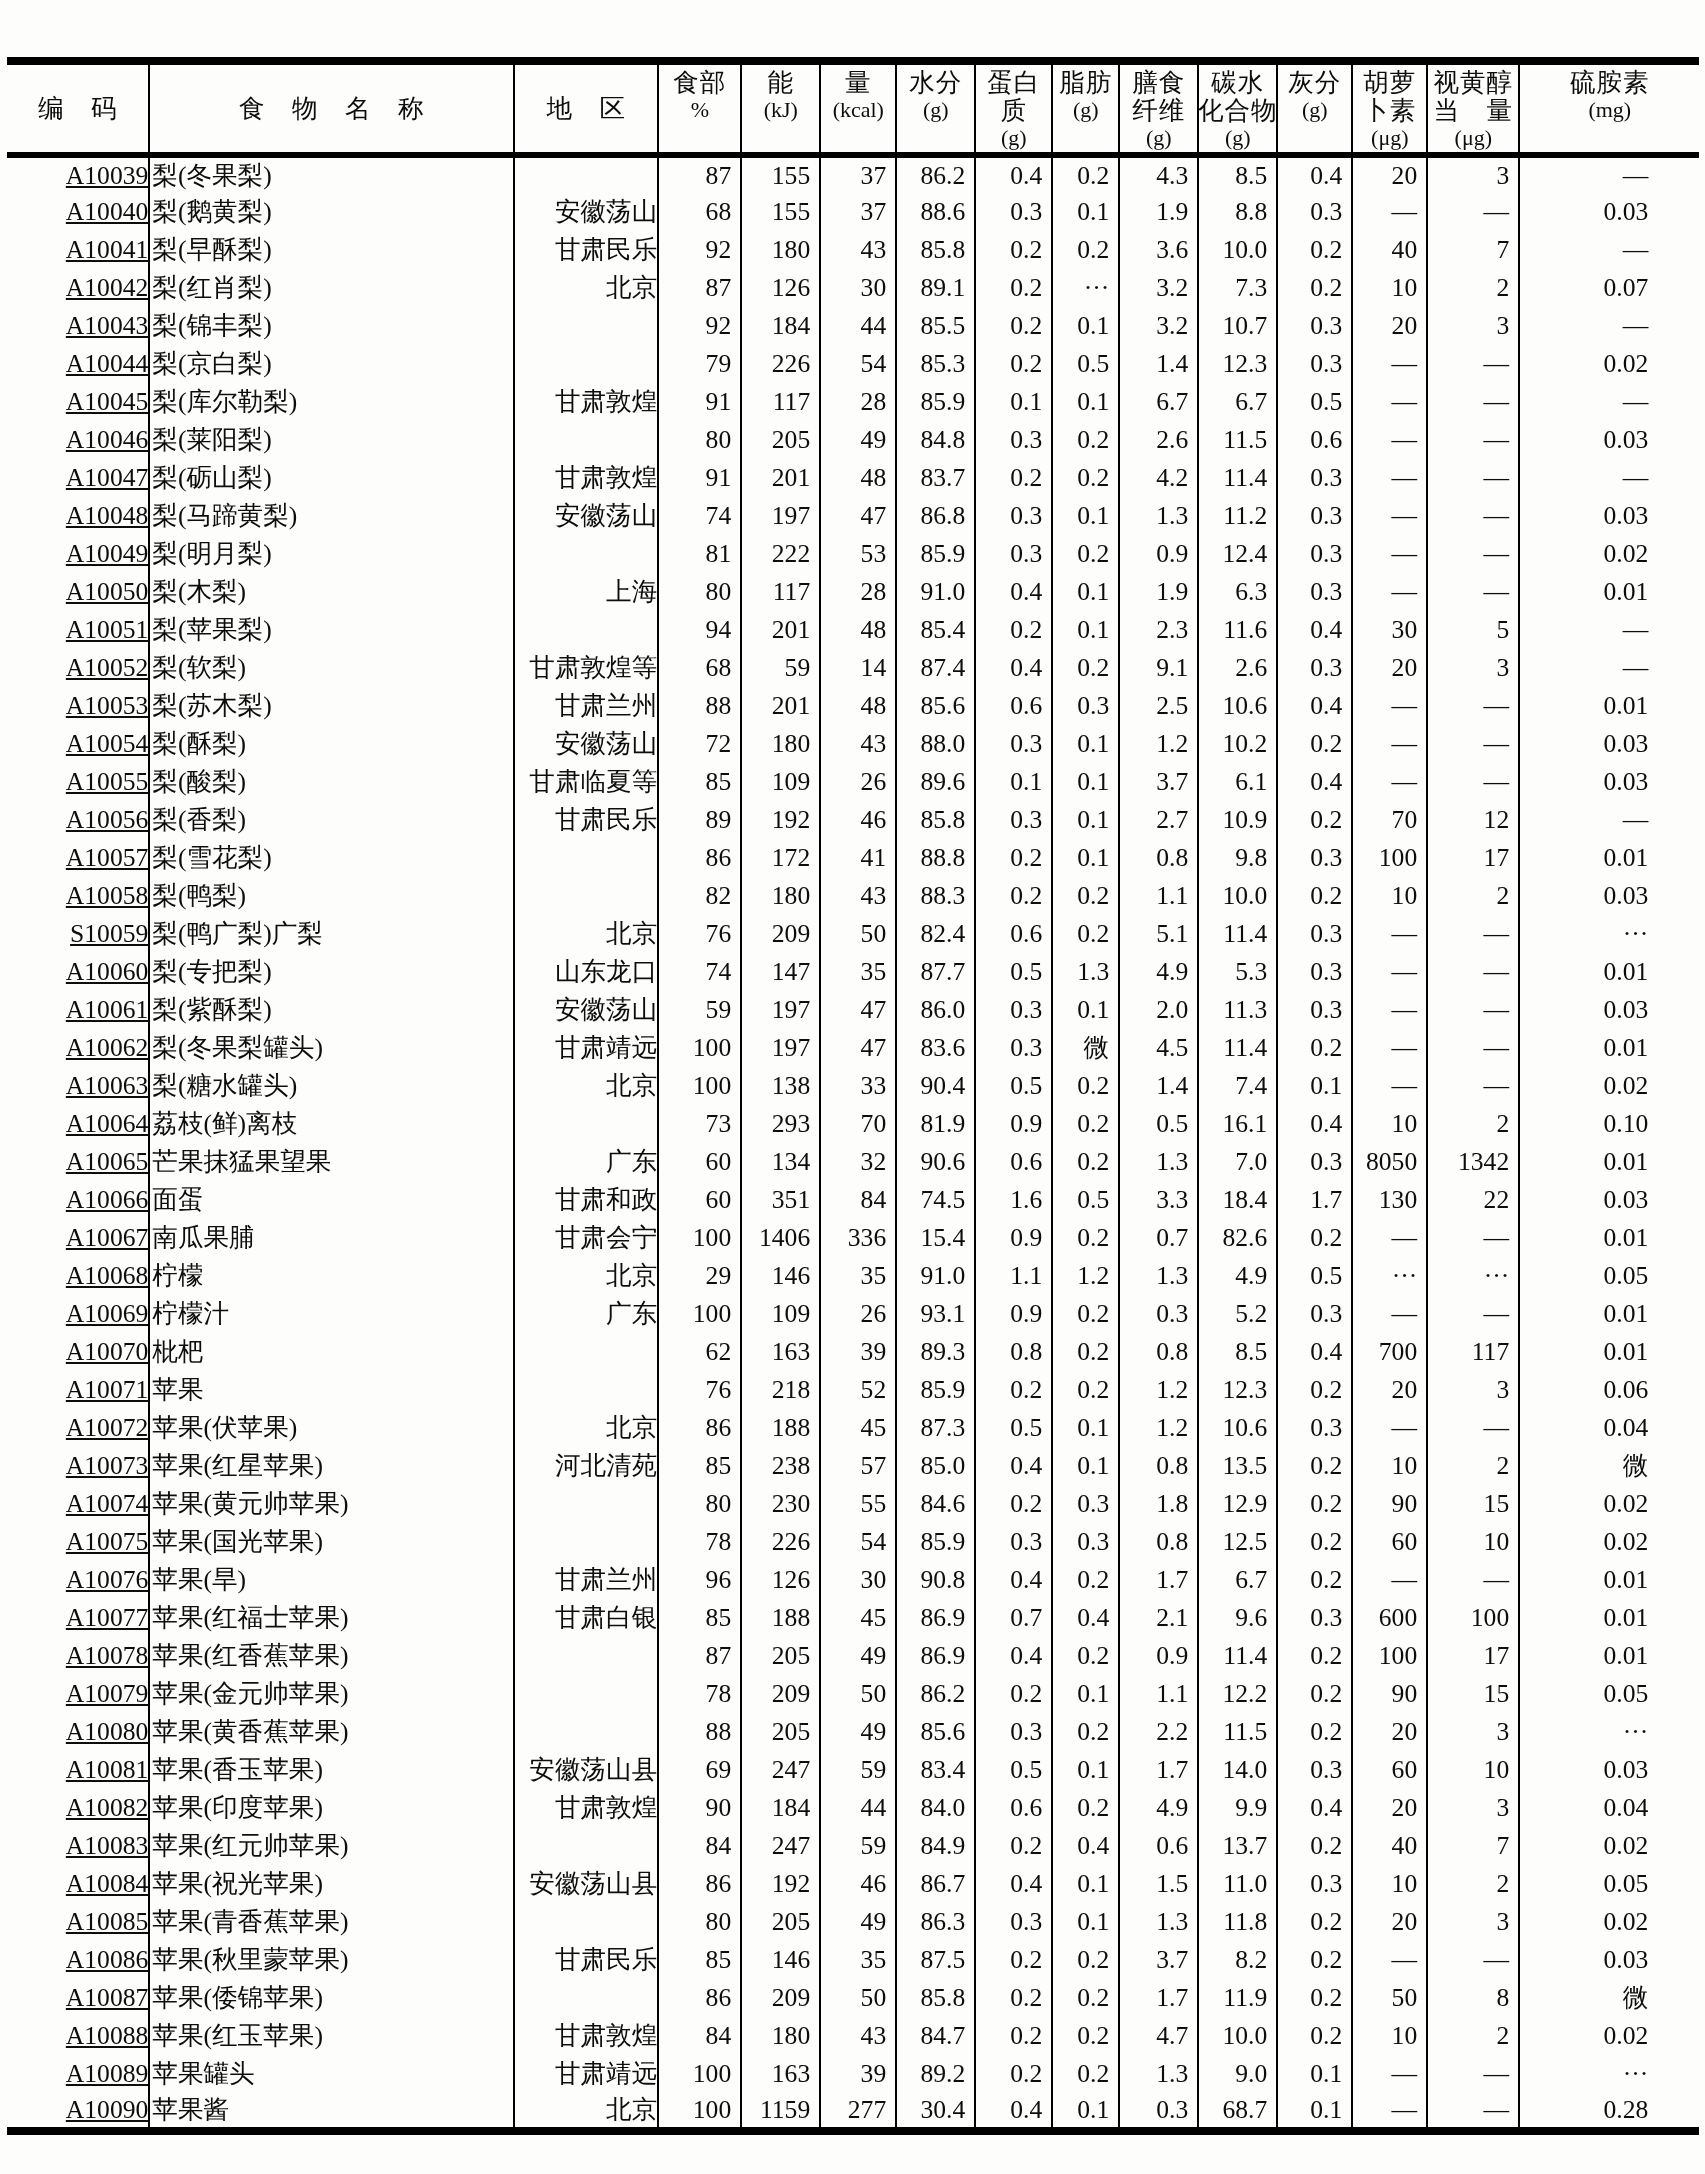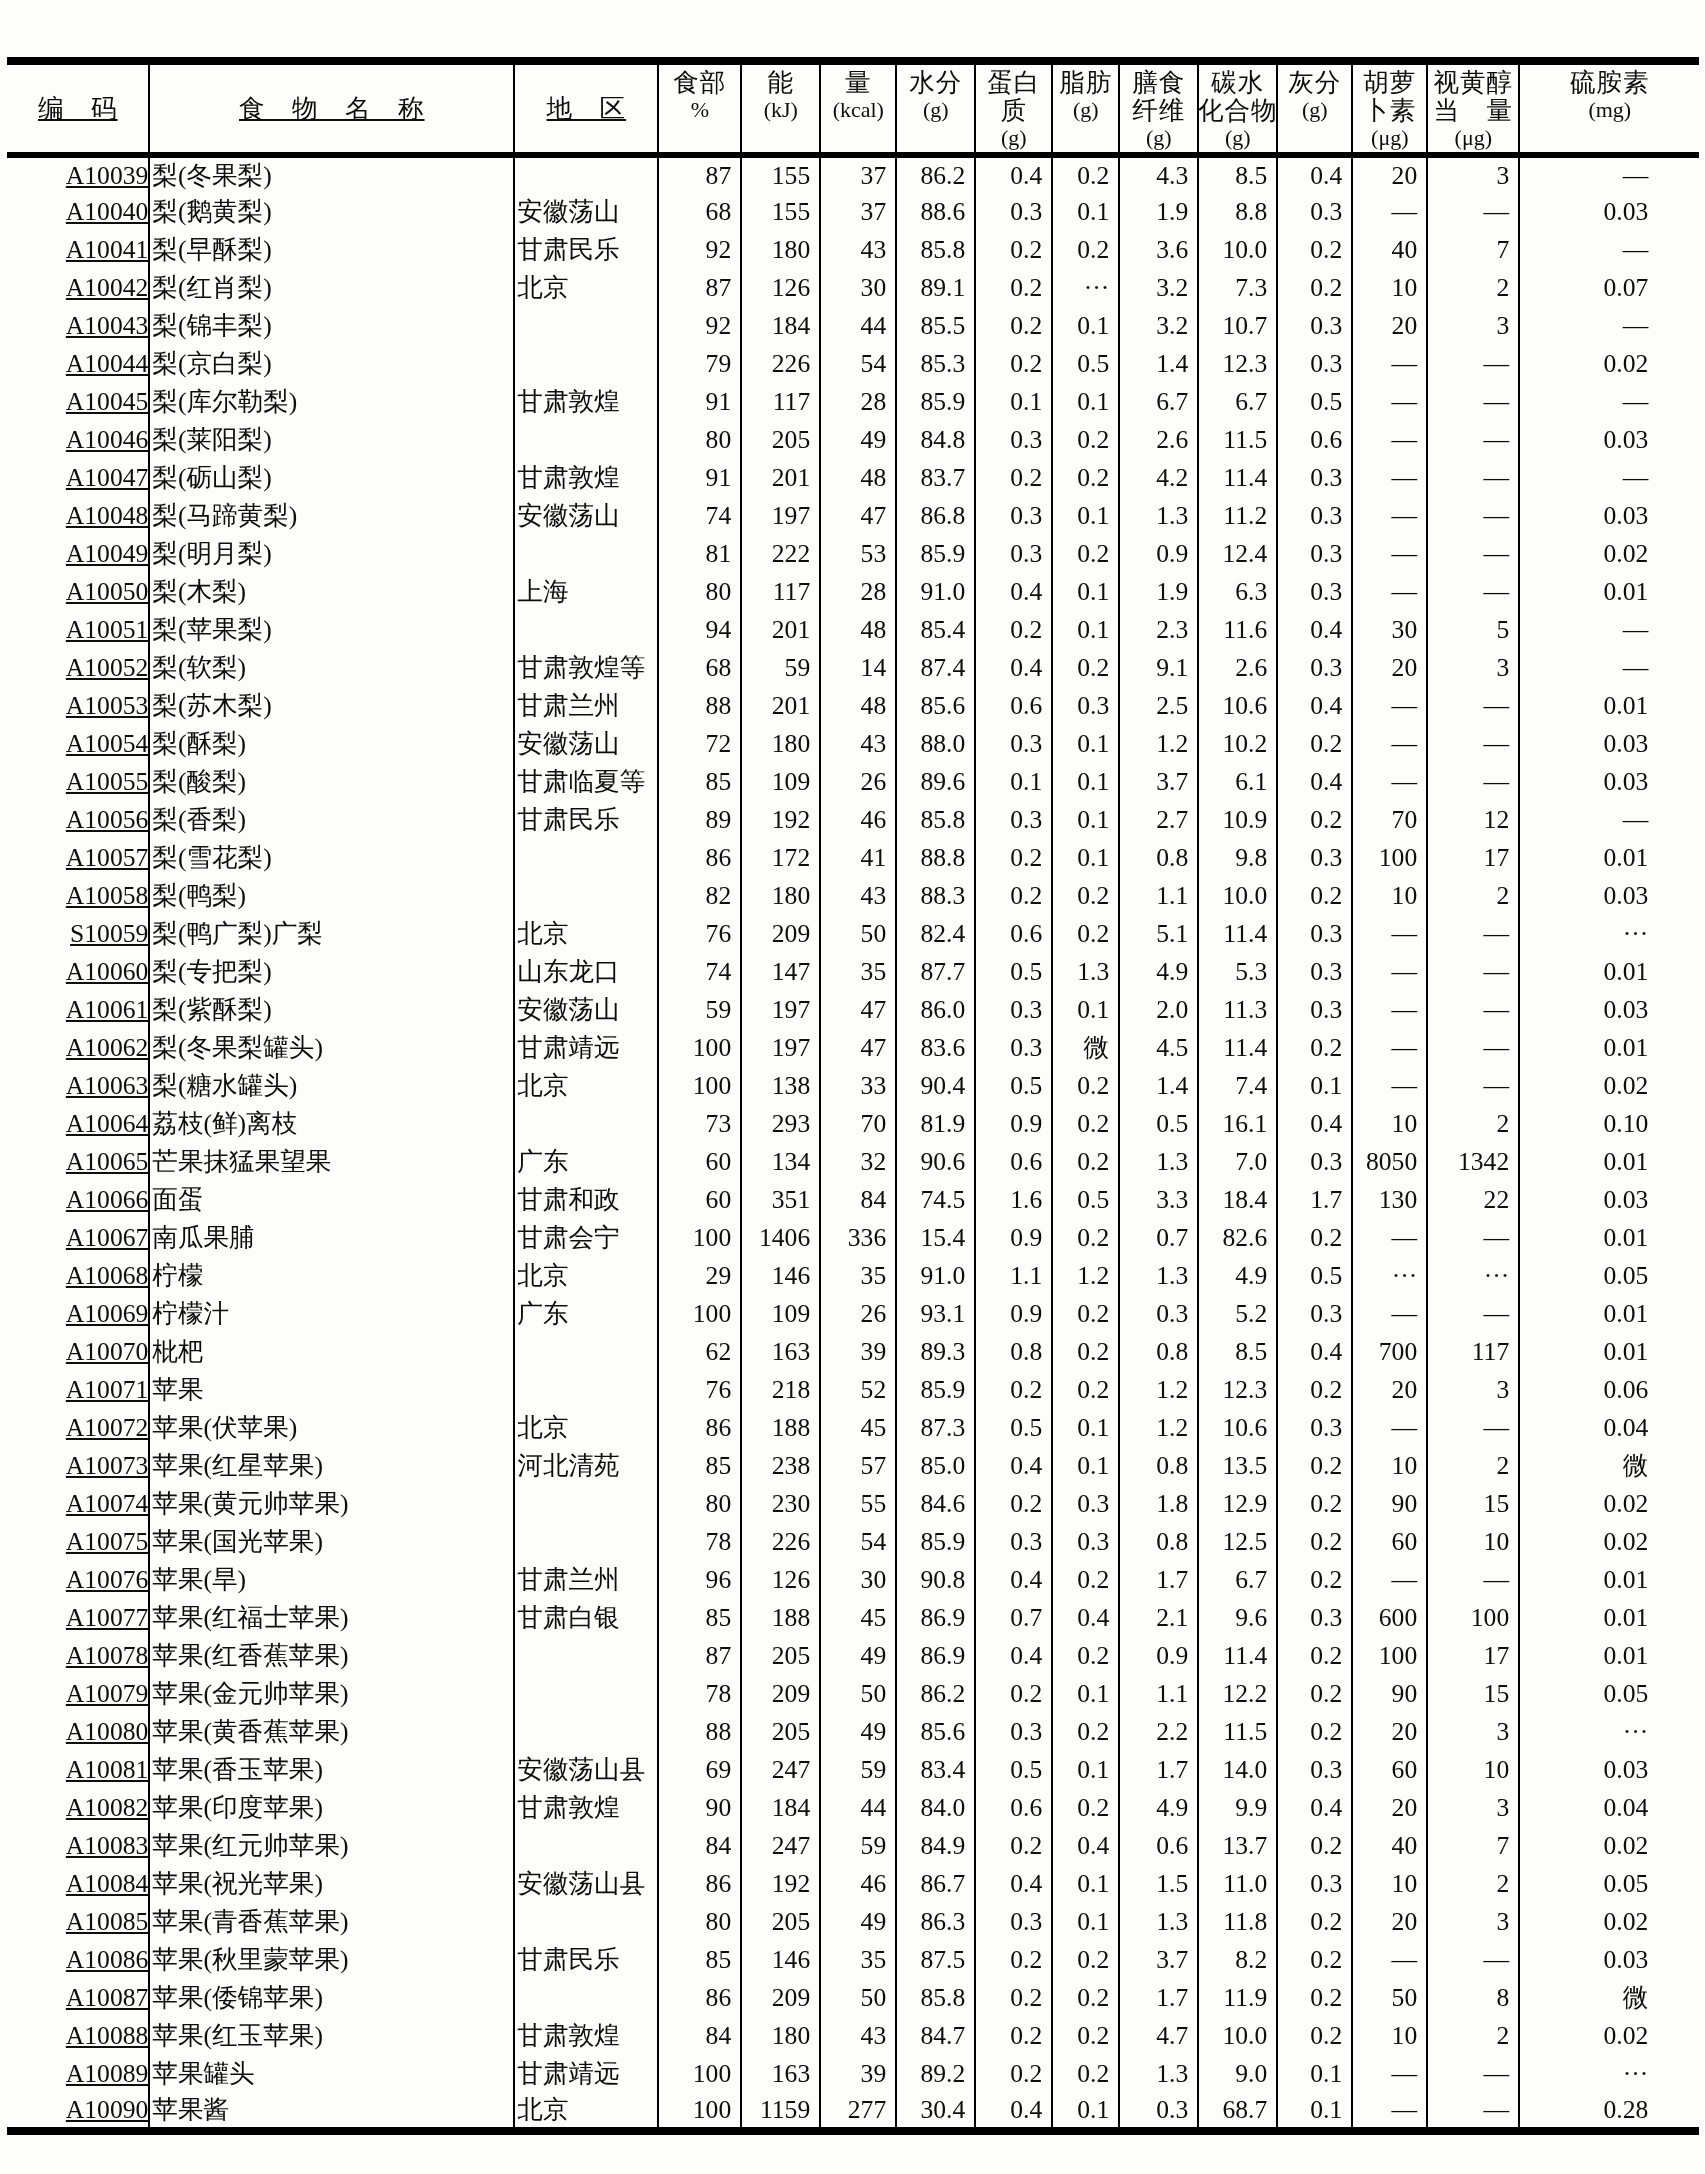--- a/index.html
+++ b/index.html
@@ -20,31 +20,31 @@
   thead{border-bottom:6.4px solid #000;}
   thead tr{height:87px;}
   th{
     vertical-align:top;padding:0;font-weight:normal;
   }
   th:not(:last-child), td:not(:last-child){border-right:2.7px solid #000;}
   .hwrap{
     display:flex;flex-direction:column;justify-content:flex-start;
     align-items:center;height:87px;padding:3.7px 0 2.7px 0;box-sizing:border-box;
   }
-  .hwrap.single{justify-content:center;text-decoration:underline;}
+  .hwrap.single{justify-content:center;}
   .t1,.t2{font-size:25.6px;line-height:28px;white-space:nowrap;letter-spacing:0.9px;}
   .unit{font-size:22px;line-height:25px;white-space:nowrap;}
   tbody tr{height:38px;}
   td{
     font-size:25.6px;line-height:27.4px;white-space:nowrap;overflow:hidden;
     padding:0;vertical-align:middle;
   }
   .c0{text-align:right;padding-left:14.6px;text-decoration:underline;}
   .c1{text-align:left;padding-left:2px;}
-  .c2{text-align:left;padding-left:2px;margin-top:48px;}
+  .c2{text-align:right;padding-left:2px;margin-top:48px;}
   .c3,.c4,.c5,.c6,.c7,.c8,.c9,.c10,.c11,.c12,.c13{text-align:right;padding-right:9.1px;}
   .c14{text-align:right;padding-right:51px;}
 </style>
 </head>
 <body>
 
 <div class="page">
   <table class="food">
     <colgroup>
       <col style="width:142px">

